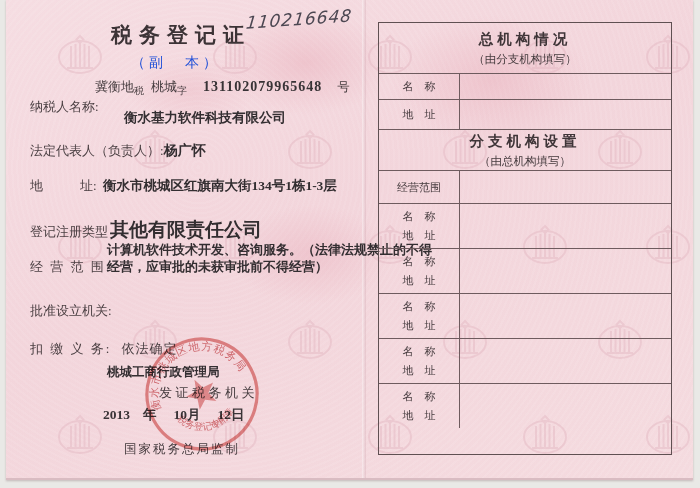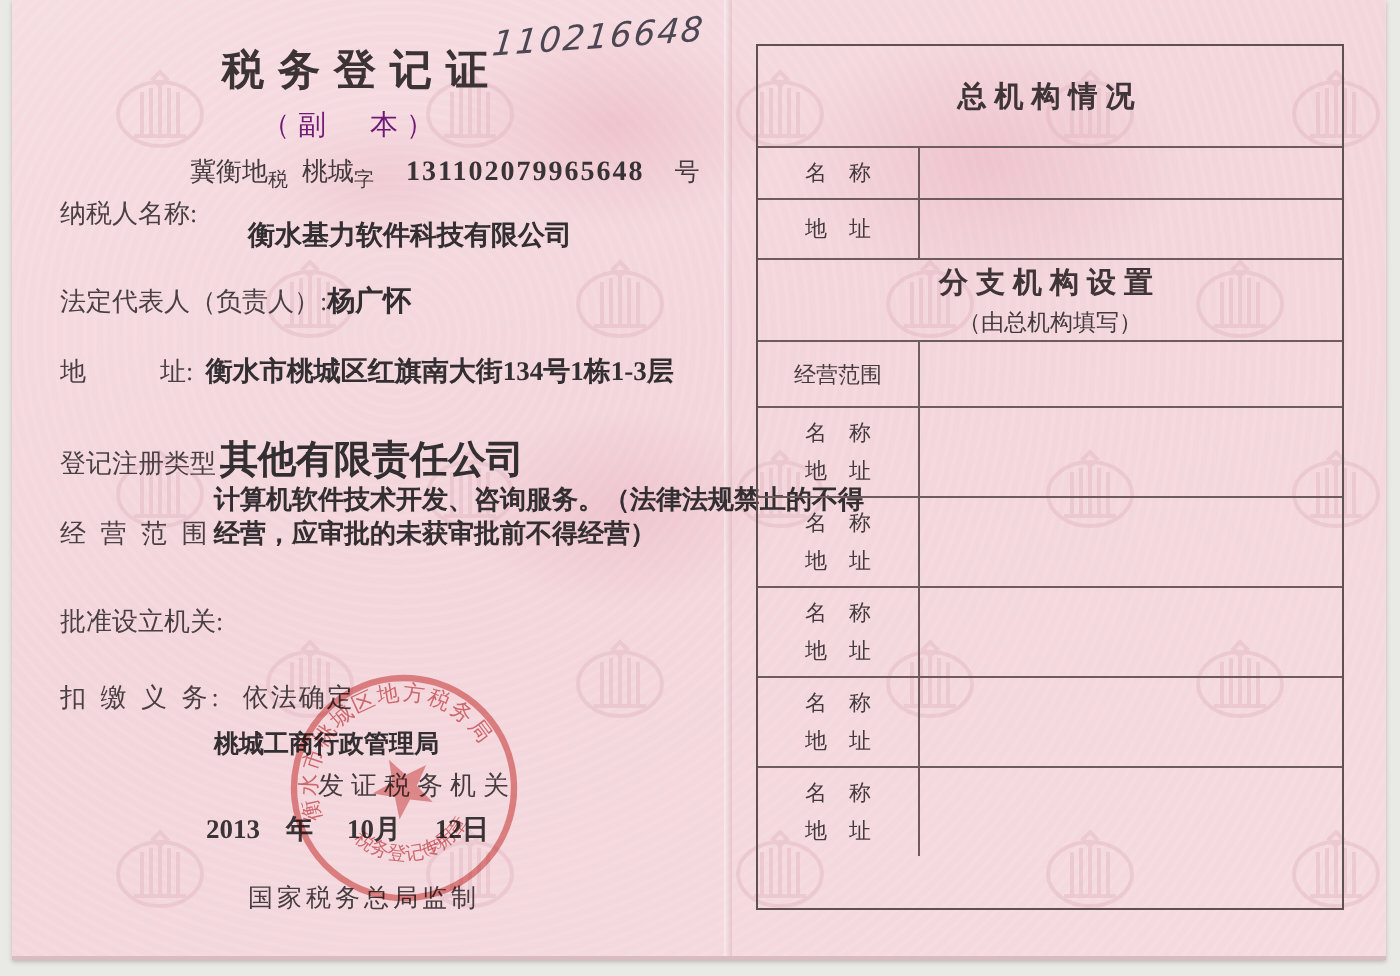--- a/index.html
+++ b/index.html
@@ -18,21 +18,21 @@
   .fold{position:absolute;left:356px;top:0;width:4px;height:478px;pointer-events:none;
     background:linear-gradient(90deg,rgba(255,255,255,.45),rgba(178,120,134,.22));}
   .wm{position:absolute;left:0;top:0;width:700px;height:478px;pointer-events:none;}
 
   .abs{position:absolute;white-space:nowrap;}
   .kai{color:#4a3f42;font-size:13px;}
   .val{color:#332e31;font-weight:700;}
 
   .title{left:98px;top:21px;width:152px;text-align:center;font-size:21px;font-weight:700;
          letter-spacing:7px;padding-left:7px;color:#3c3336;}
-  .copy{left:131px;top:54px;width:88px;text-align:center;font-size:14px;letter-spacing:4px;color:#701a75;}
+  .copy{left:131px;top:54px;width:88px;text-align:center;font-size:14px;letter-spacing:4px;color:#1d4ed8;}
   .handwrite{left:246px;top:9px;font-family:"DejaVu Sans",sans-serif;font-style:italic;
              font-size:17px;color:#4c4752;transform:rotate(-4deg) skewX(-10deg);letter-spacing:1px;}
   .serial{left:95px;top:77px;color:#433a3d;}
   .serial .m{font-size:13px;}
   .serial .s{font-size:10px;position:relative;top:3px;margin-right:7px;}
   .serial .n{font-size:14px;font-weight:600;letter-spacing:1px;margin-left:9px;color:#38researchers3336;color:#383336;}
   .serial .g{margin-left:15px;font-size:12.5px;}
 
   .l-tp-label{left:30px;top:98px;}
   .l-tp-value{left:124px;top:109px;font-size:13.5px;}
@@ -157,20 +157,21 @@
 
 <div class="abs l-date">
   <span>2013</span><span class="u">年</span><span class="m2">10月</span><span class="m2">12日</span>
 </div>
 
 <div class="abs l-foot">国家税务总局监制</div>
 
 <div class="tbl">
   <div class="trow thead h50">
     <div class="t1">总机构情况</div>
+    <div class="t2">（由分支机构填写）</div>
   </div>
   <div class="trow h26">
     <div class="lab">名　称</div>
     <div class="cell"></div>
   </div>
   <div class="trow h30">
     <div class="lab">地　址</div>
     <div class="cell"></div>
   </div>
   <div class="trow thead h41">

